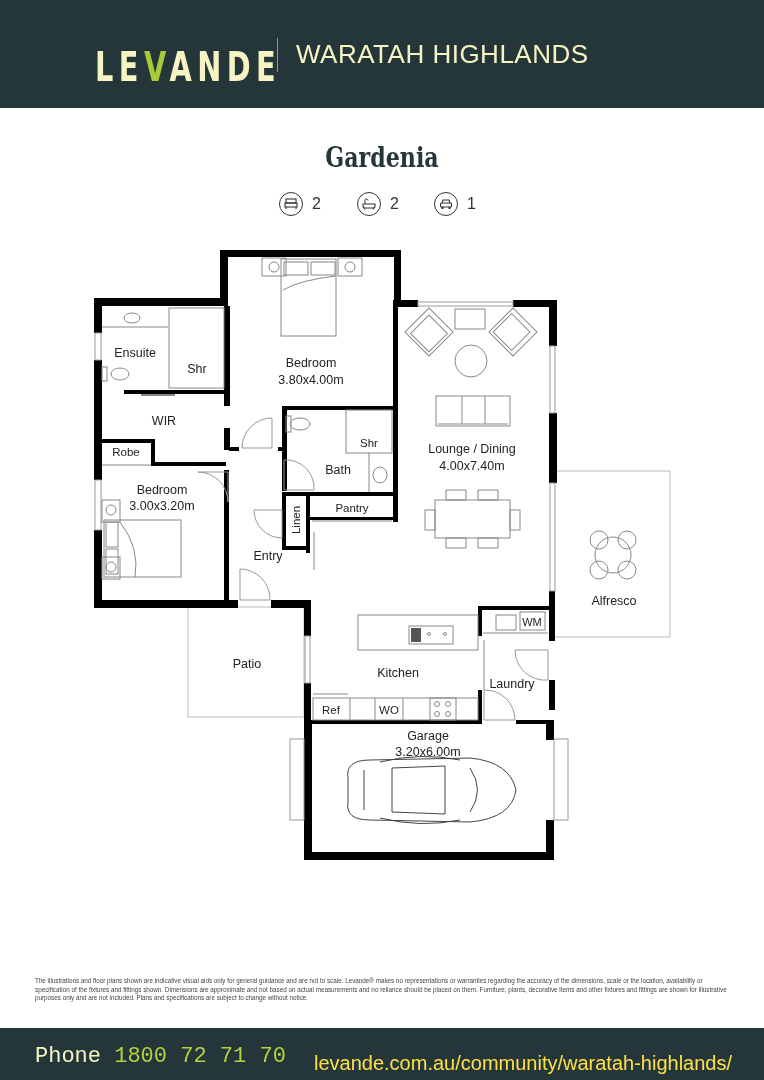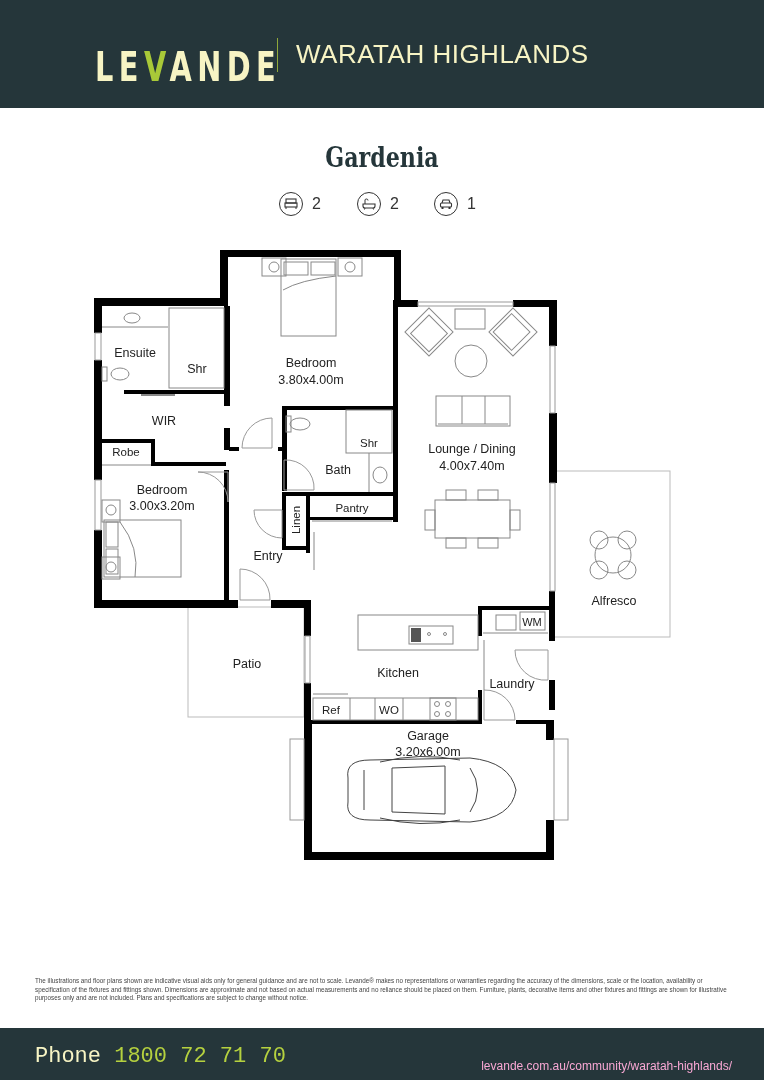--- a/index.html
+++ b/index.html
@@ -12,21 +12,21 @@
   .community { position:absolute; left:296px; top:34px; font-family:"Liberation Sans", sans-serif; font-size:26px; color:#f7f4c4; letter-spacing:0.5px; line-height:40px; white-space:nowrap; }
   .title { position:absolute; left:0; width:764px; top:142px; text-align:center; font-family:"DejaVu Serif", serif; font-weight:bold; font-size:27px; color:#25363a; transform:scaleX(0.82); }
   .feat { position:absolute; top:192px; display:flex; align-items:center; gap:9px; }
   .feat .circ { width:24px; height:24px; border:1.3px solid #333; border-radius:50%; display:flex; align-items:center; justify-content:center; box-sizing:border-box; }
   .feat .num { font-size:16px; color:#333; font-family:"Liberation Sans", sans-serif; }
   .plan { position:absolute; left:0; top:0; }
   .disclaimer { position:absolute; left:35px; top:977px; width:700px; font-size:6.3px; line-height:8.5px; color:#444; }
   .footer { position:absolute; left:0; top:1028px; width:764px; height:52px; background:#25363a; }
   .phone { position:absolute; left:35px; top:16px; font-size:22px; color:#f7f4c4;font-family:Liberation Mono, monospace; }
   .phone .num { color:#b5d13f; }
-  .url { position:absolute; right:32px; top:31px; font-size:12px; color:#f9a8d4; }
+  .url { position:absolute; right:32px; top:24px; font-size:20px; color:#fde047; }
   svg text { font-family:"Liberation Sans", sans-serif; fill:#222; }
 </style>
 </head>
 <body>
 
 <div class="header">
   <div class="logo">
     <span class="logo-text"><span>LE</span><span class="accent">V</span><span>ANDE</span></span>
   </div>
   <div class="divider"></div>

